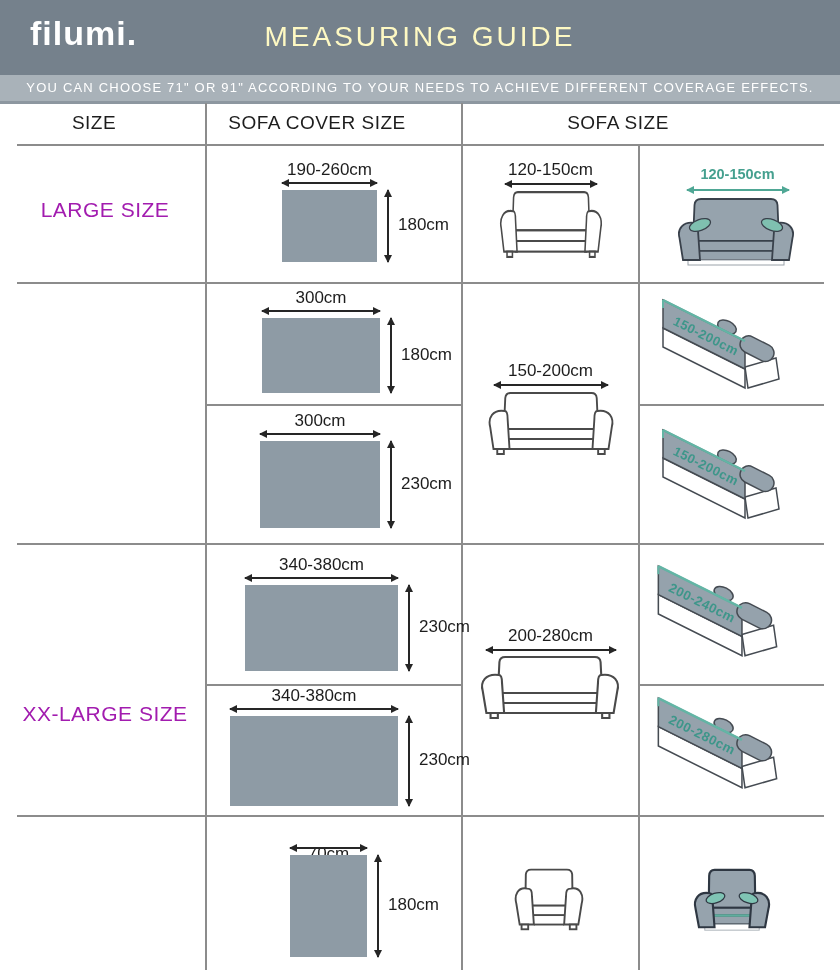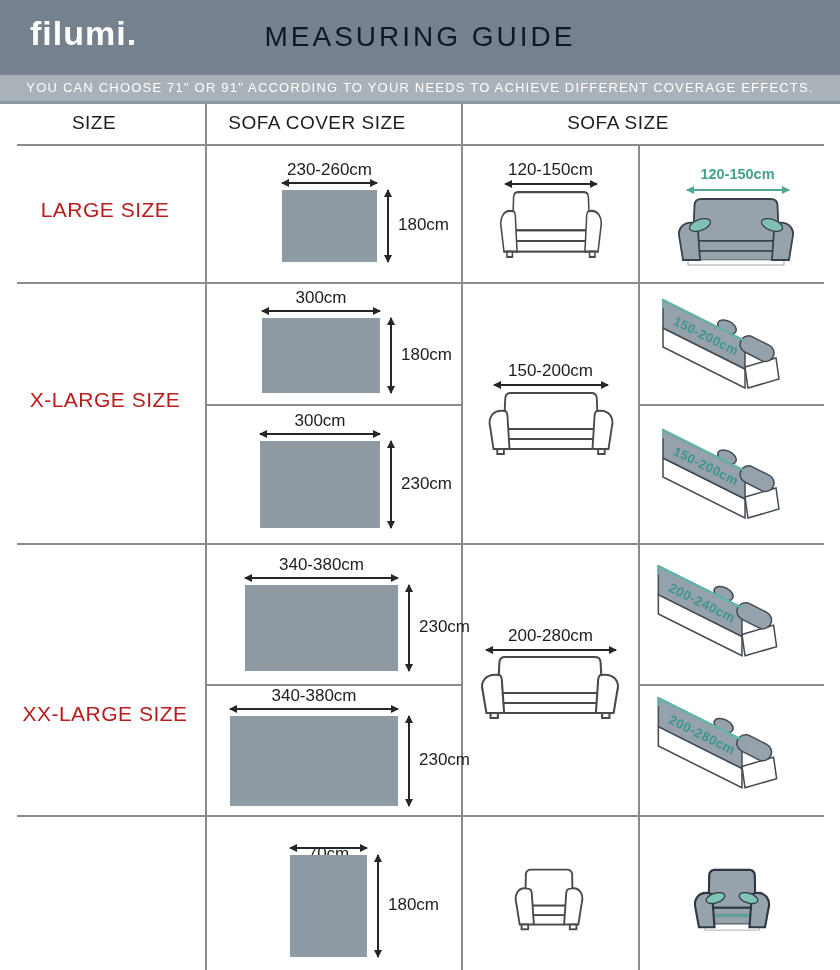--- a/index.html
+++ b/index.html
@@ -8,40 +8,40 @@
     background:#ffffff; font-family:"Liberation Sans", sans-serif;
   }
   
   .hdr { position:absolute; left:0; top:0; width:840px; height:95px; background:#75818C; }
   .logo {
     position:absolute; left:30px; top:14px; color:#ffffff;
     font-size:34px; font-weight:700; letter-spacing:1px;
   }
   .title {
     position:absolute; left:0; top:21px; width:840px; text-align:center;
-    color:#0f172a; font-size:28px; font-weight:500; letter-spacing:3px;
+    color:#fef9c3; font-size:28px; font-weight:500; letter-spacing:3px;
   }
   .subhdr {
     position:absolute; left:0; top:75px; width:840px; height:26px;
     background:#A9B2B9; border-bottom:3px solid #8D97A0;
     color:#ffffff; font-size:13px; font-weight:500; letter-spacing:1.2px;
     text-align:center; line-height:26px; white-space:nowrap;
   }
   
   .vline, .hline { position:absolute; background:#8C8C8C; }
   .vline { width:2px; }
   .hline { height:2px; }
   
   .colhead {
     position:absolute; text-align:center; color:#1D1D1D;
     font-size:19px; font-weight:500; letter-spacing:0.5px;
   }
   .rowlabel {
     position:absolute; left:10px; width:190px; text-align:center;
-    color:#b91c1c; font-size:21px; font-weight:500; letter-spacing:0.5px;
+    color:#a21caf; font-size:21px; font-weight:500; letter-spacing:0.5px;
   }
   .dim-label {
     position:absolute; text-align:center; color:#1D1D1D;
     font-size:17px; font-weight:500; white-space:nowrap;
   }
   .dim-label.side { text-align:left; }
   .dim-label.teal { color:#45A08F; font-size:14.5px; font-weight:600; }
   
   .cover-rect { position:absolute; background:#8E9BA5; }
   
@@ -81,24 +81,23 @@
   <div class="hline" style="top:404px;left:205px;width:258px"></div>
   <div class="hline" style="top:404px;left:638px;width:186px"></div>
   <div class="hline" style="top:684px;left:205px;width:258px"></div>
   <div class="hline" style="top:684px;left:638px;width:186px"></div>
 
   <div class="colhead" style="left:0;top:112px;width:188px">SIZE</div>
   <div class="colhead" style="left:207px;top:112px;width:220px">SOFA COVER SIZE</div>
   <div class="colhead" style="left:463px;top:112px;width:310px">SOFA SIZE</div>
 
   <div class="rowlabel" style="top:198px">LARGE SIZE</div>
-  <div class="rowlabel" style="top:388px">X-LARGE SIZE</div>
   <div class="rowlabel" style="top:702px">XX-LARGE SIZE</div>
 
-  <div class="dim-label" style="left:282px;top:160px;width:95px">230-260cm</div>
+  <div class="dim-label" style="left:282px;top:160px;width:95px">190-260cm</div>
   <div class="arrow-h" style="left:282px;top:182px;width:95px"></div>
   <div class="cover-rect" style="left:282px;top:190px;width:95px;height:72px"></div>
   <div class="arrow-v" style="left:387px;top:190px;height:72px"></div>
   <div class="dim-label side" style="left:398px;top:215px">180cm</div>
 
   <div class="dim-label" style="left:262px;top:288px;width:118px">300cm</div>
   <div class="arrow-h" style="left:262px;top:310px;width:118px"></div>
   <div class="cover-rect" style="left:262px;top:318px;width:118px;height:75px"></div>
   <div class="arrow-v" style="left:390px;top:318px;height:75px"></div>
   <div class="dim-label side" style="left:401px;top:345px">180cm</div>

